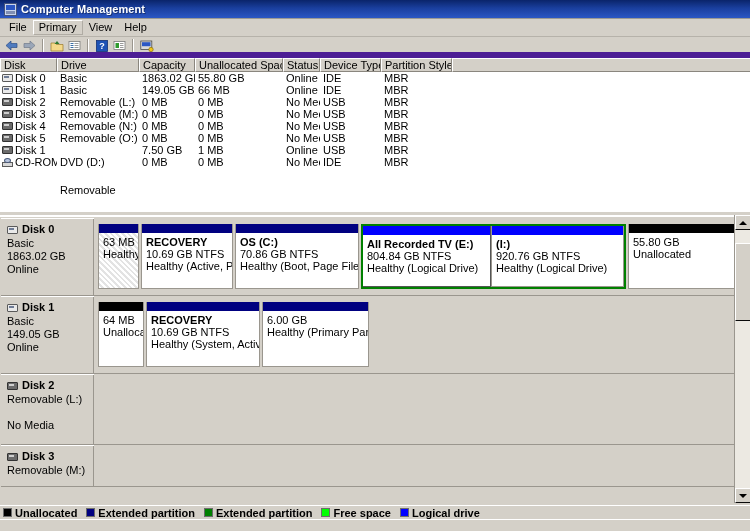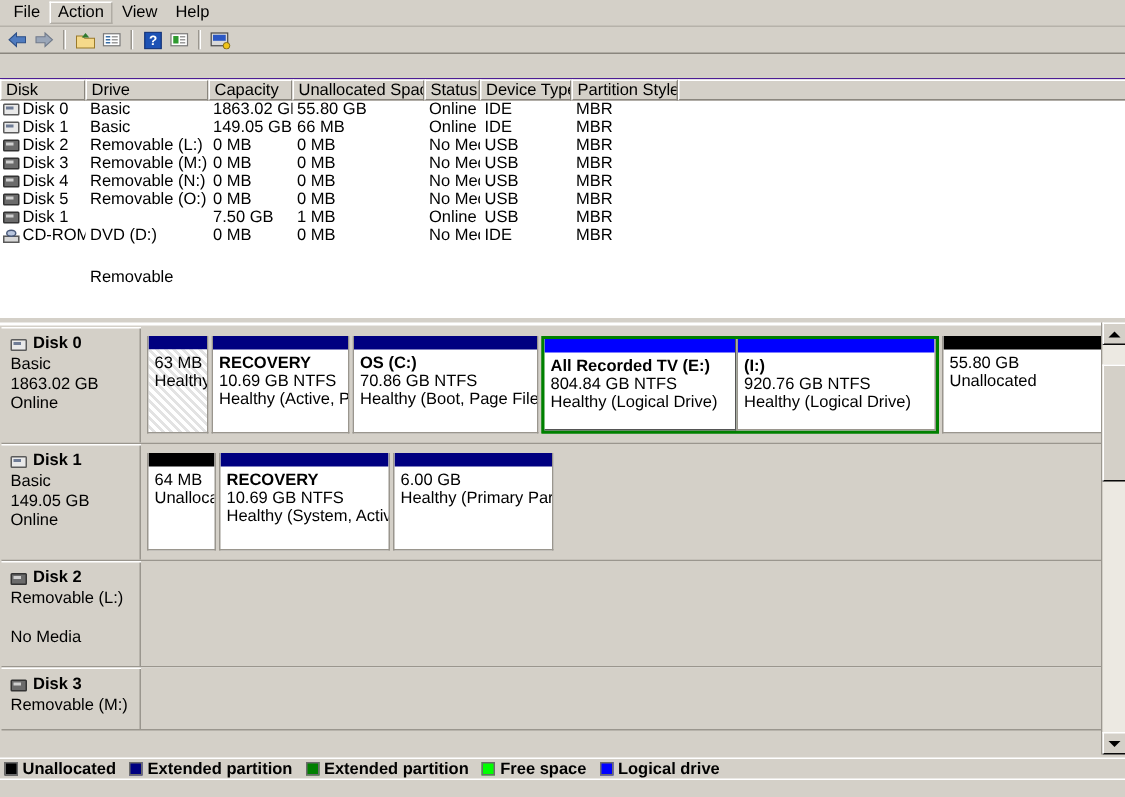--- a/index.html
+++ b/index.html
@@ -56,21 +56,21 @@
   .toolbar{
     height:17px;background:#d4d0c8;display:flex;align-items:center;
     padding-left:3px;gap:1px;border-bottom:1px solid #8a867e;
   }
   .tb-btn{width:17px;height:15px;display:flex;align-items:center;justify-content:center;}
   .tb-sep{width:1px;height:13px;background:#9a968e;border-right:1px solid #fff;margin:0 3px;}
 
   
   .listpane{
     position:absolute;left:0;top:52px;width:750px;height:160px;
-    background:#fff;border-top:1px solid #4c1d95;box-sizing:border-box;
+    background:#fff;border-top:6px solid #4c1d95;box-sizing:border-box;
   }
   .lv-header{
     display:flex;height:14px;background:#d4d0c8;
     border-bottom:1px solid #8a867e;box-sizing:border-box;
   }
   .lv-th{
     box-sizing:border-box;height:14px;line-height:12px;font-size:11px;
     padding-left:3px;overflow:hidden;white-space:nowrap;
     background:#d4d0c8;
     border-top:1px solid #fff;border-left:1px solid #fff;
@@ -198,24 +198,28 @@
   }
   .tri{width:0;height:0;border-left:4px solid transparent;border-right:4px solid transparent;}
   .tri.up{border-bottom:4px solid #000;}
   .tri.down{border-top:4px solid #000;}
 </style>
 </head>
 <body>
 
 <div class="app">
 
+  <div class="titlebar">
+    <span class="title-icon"></span>
+    <span class="title-text">Computer Management</span>
+  </div>
 
   <div class="menubar">
     <div class="menu-item">File</div>
-    <div class="menu-item hot">Action</div>
+    <div class="menu-item hot">Primary</div>
     <div class="menu-item">View</div>
     <div class="menu-item">Help</div>
   </div>
 
   <div class="toolbar">
     <div class="tb-btn">
       <svg width="13" height="11" viewBox="0 0 13 11">
           <path d="M6 1 L1 5.5 L6 10 L6 7.5 L12 7.5 L12 3.5 L6 3.5 Z" fill="#4f7bbf" stroke="#2d4f87" stroke-width="0.7"></path>
         </svg>
     </div>

